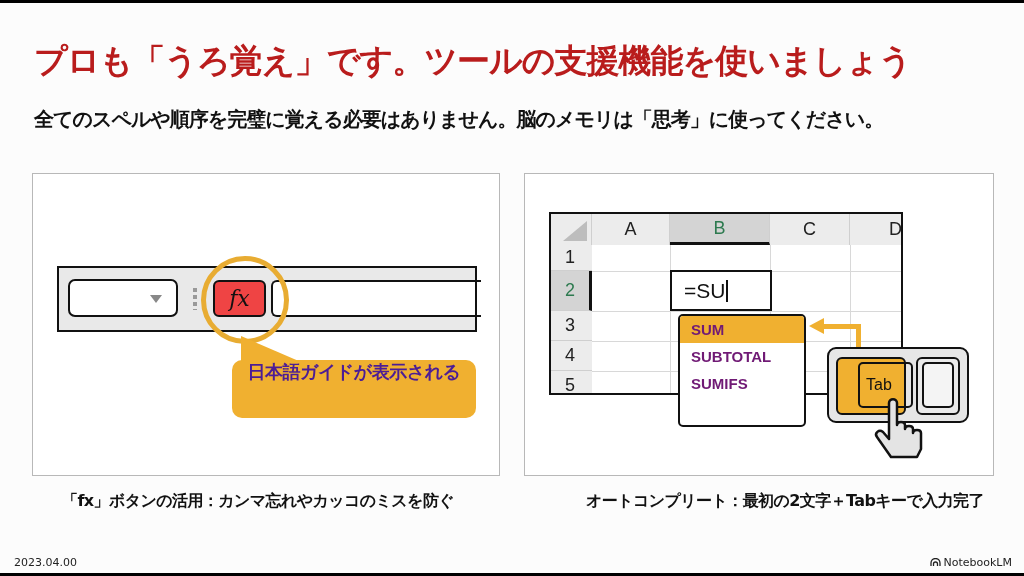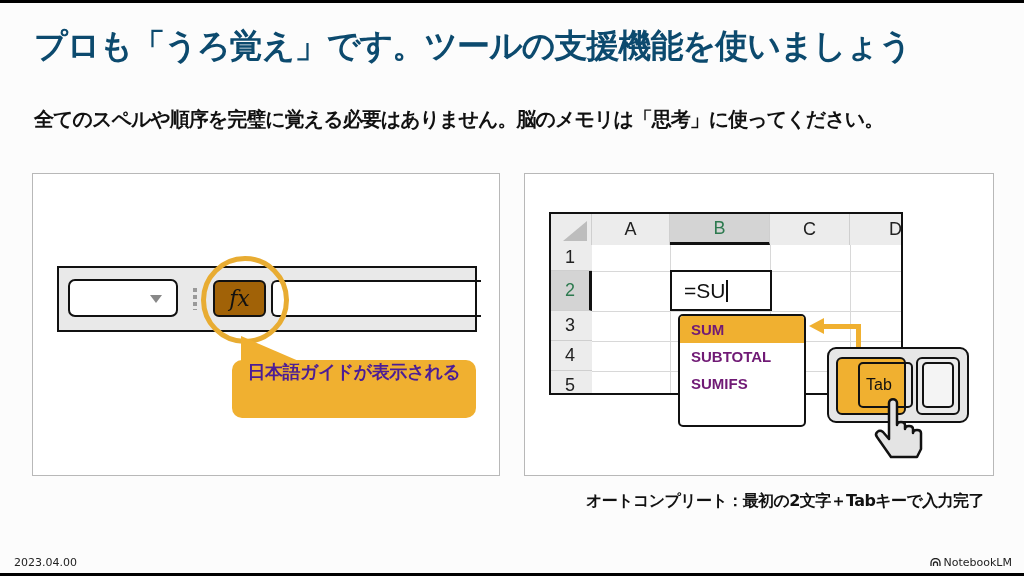--- a/index.html
+++ b/index.html
@@ -3,22 +3,22 @@
 <meta charset="utf-8">
 <style>
   * { box-sizing: border-box; margin: 0; padding: 0; }
   html, body { width: 1024px; height: 576px; overflow: hidden; background: #000; }
   body { font-family: "DejaVu Sans", "Liberation Sans", sans-serif; }
   .slide {
     position: absolute; left: 0; top: 3px; width: 1024px; height: 570px;
     background: #fcfcfc;
   }
   .title {
-    position: absolute; left: 34px; top: 21px; font-size: 33px; font-weight: bold;
-    color: #0c4a6e; letter-spacing: -1px; white-space: nowrap;
+    position: absolute; left: 34px; top: 36px; font-size: 33px; font-weight: bold;
+    color: #b91c1c; letter-spacing: -1px; white-space: nowrap;
   }
   .subtitle {
     position: absolute; left: 34px; top: 103px; font-size: 20px; font-weight: bold;
     color: #111; letter-spacing: -1px; white-space: nowrap;
   }
   .panel {
     position: absolute; top: 170px; height: 303px; background: #fff;
     border: 1.5px solid #b8b8b8;
   }
   .panel.left { left: 32px; width: 468px; }
@@ -40,21 +40,21 @@
     position: absolute; left: 9px; top: 11px; width: 110px; height: 38px; background: #fff;
     border: 2px solid #111; border-radius: 7px;
   }
   .namebox .caret {
     position: absolute; right: 14px; top: 14px; width: 0; height: 0;
     border-left: 6px solid transparent; border-right: 6px solid transparent; border-top: 8px solid #888;
   }
   .grip { position: absolute; left: 134px; top: 20px; width: 4px; height: 22px;
     background: repeating-linear-gradient(#999 0 4px, transparent 4px 7px); }
   .fxbtn {
-    position: absolute; left: 154px; top: 12px; width: 53px; height: 37px; background: #a16207;
+    position: absolute; left: 154px; top: 12px; width: 53px; height: 37px; background: #ef4444;
     border: 2px solid #111; border-radius: 6px; display: flex; align-items: center; justify-content: center;
     font-family: "DejaVu Serif", "Liberation Serif", serif; font-style: italic; font-size: 22px; color: #111;
   }
   .finput {
     position: absolute; left: 212px; top: 12px; width: 210px; height: 37px; background: #fff;
     border: 2px solid #111; border-right: none; border-radius: 6px 0 0 6px;
   }
   .ring {
     position: absolute; left: 168px; top: 82px; width: 88px; height: 88px; border-radius: 50%;
     border: 5px solid #e8ac32;
@@ -186,20 +186,21 @@
       <div class="key-blank">
         <div class="inner"></div>
       </div>
     </div>
 
     <svg class="hand" width="70" height="62" viewBox="0 0 70 62">
       <path d="M22 60 L8 40 C5 36 10 32 14 35 L20 42 L20 6 C20 1 28 1 28 6 L28 28 C28 24 36 24 36 28 L36 32 C36 28 44 28 44 32 L44 36 C44 32 52 32 52 36 L52 52 L48 60 Z" fill="#e4e4e4" stroke="#111" stroke-width="2.5" stroke-linejoin="round"></path>
     </svg>
   </div>
 
+  <div class="caption" style="left:62px;">「fx」ボタンの活用：カンマ忘れやカッコのミスを防ぐ</div>
   <div class="caption" style="left:538px;margin-left:48px;">オートコンプリート：最初の2文字＋Tabキーで入力完了</div>
 
   <div class="footer-date">2023.04.00</div>
   <div class="footer-brand">
     <svg width="11" height="9" viewBox="0 0 11 9">
       <path d="M1 8 V5 A4.5 4.5 0 0 1 10 5 V8" fill="none" stroke="#222" stroke-width="1.3"></path>
       <path d="M3.5 8 V6 A2 2 0 0 1 7.5 6 V8" fill="none" stroke="#222" stroke-width="1.3"></path>
     </svg>
     <span>NotebookLM</span>
   </div>

